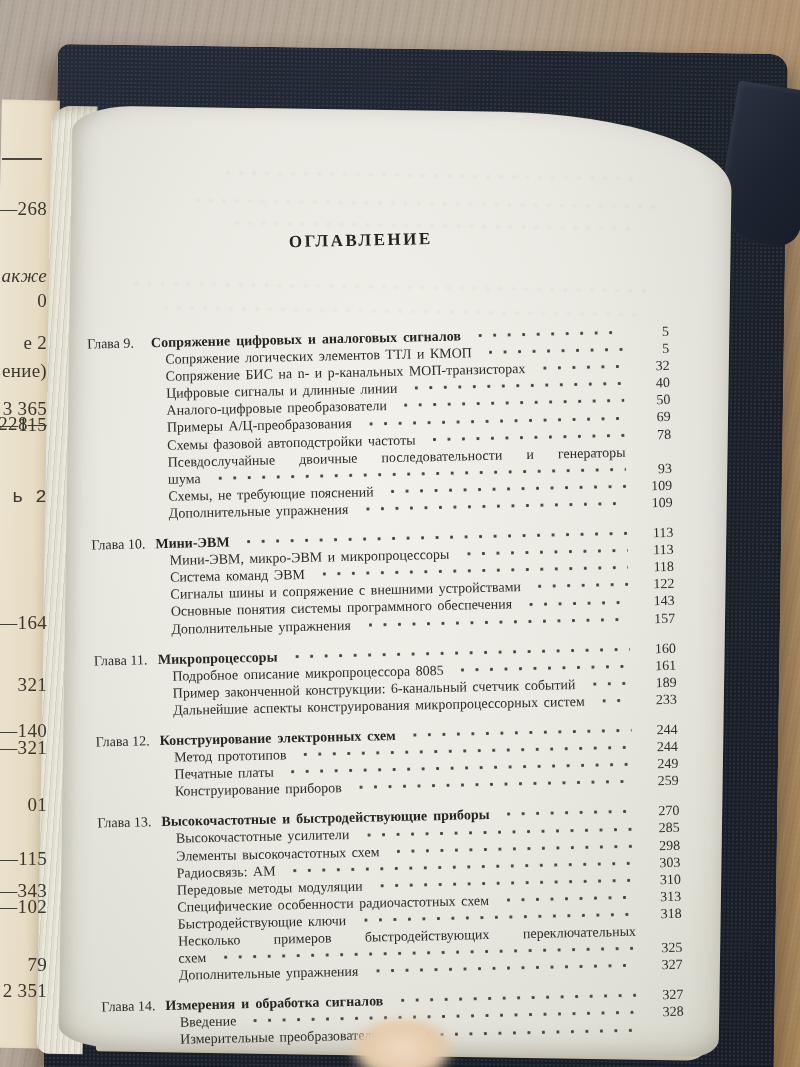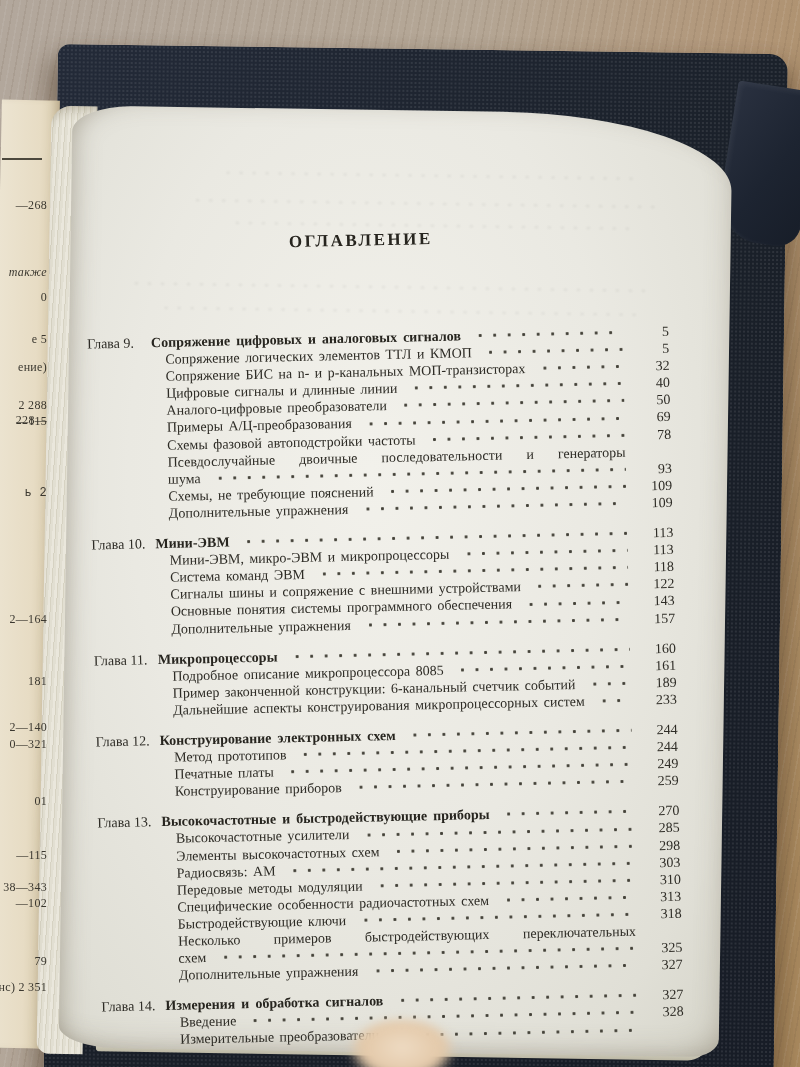--- a/index.html
+++ b/index.html
@@ -25,21 +25,21 @@
     transform:rotate(9deg);border-radius:4px 20px 24px 44px;
     background:linear-gradient(120deg,#2a3140 0%,#1d2431 55%,#171d28 100%);
     box-shadow:inset 2px 2px 6px rgba(255,255,255,.07);}
 
   
   .facing-page{position:absolute;left:-8px;top:100px;width:58px;height:948px;
     transform:rotate(1.2deg);
     background:linear-gradient(90deg,#ece4d1 0%,#e7dcc4 68%,#d8cbad 100%);
     box-shadow:inset -9px 0 10px -6px rgba(120,100,70,.35);}
   .frag-layer{position:absolute;left:0;top:0;width:50px;height:1067px;z-index:5;
-    font-size:12px;color:#3a372f;}
+    font-size:19px;color:#3a372f;}
   .frag{position:absolute;right:3px;white-space:nowrap;letter-spacing:.3px;}
   .frag.italic{font-style:italic;}
   .frag-rule{position:absolute;right:8px;top:158px;width:40px;height:2px;background:#4c483d;}
 
   
   .stack-edge{position:absolute;left:44px;top:106px;width:46px;height:948px;
     transform:rotate(.9deg);border-radius:20px 0 0 12px;
     background:repeating-linear-gradient(93deg,#eae7dc 0 2.5px,#d6d2c2 2.5px 3.5px,#e2dfd2 3.5px 6px);
     box-shadow:inset 0 10px 12px -7px rgba(120,110,85,.4);}
   .bottom-edges{position:absolute;left:96px;top:1032px;width:614px;height:24px;
@@ -89,28 +89,28 @@
 
   <div class="cover"></div>
   <div class="cover-fold"></div>
 
   <div class="facing-page"></div>
   <div class="frag-layer">
     <div class="frag-rule"></div>
   <span class="frag" style="top: 198px;">—268</span>
       <span class="frag italic" style="top: 221px; margin-top: 44px;">также</span>
       <span class="frag" style="top: 290px;">0</span>
-      <span class="frag" style="top: 332px;">е  5</span>
+      <span class="frag" style="top: 332px;">е  2</span>
       <span class="frag" style="top: 360px;">ение)</span>
-      <span class="frag" style="top: 398px;">2 288</span>
+      <span class="frag" style="top: 398px;">3 365</span>
       <span class="frag" style="top: 414px;">—115</span>
       <span class="frag" style="top: 413px;">228—</span>
       <span class="frag" style="top: 486px; font-family: Liberation Mono, monospace;">ь  2</span>
       <span class="frag" style="top: 612px;">2—164</span>
-      <span class="frag" style="top: 674px;">181</span>
+      <span class="frag" style="top: 674px;">321</span>
       <span class="frag" style="top: 720px;">2—140</span>
       <span class="frag" style="top: 737px;">0—321</span>
       <span class="frag" style="top: 794px;">01</span>
       <span class="frag" style="top: 848px;">—115</span>
       <span class="frag" style="top: 880px;">38—343</span>
       <span class="frag" style="top: 896px;">—102</span>
       <span class="frag" style="top: 954px;">79</span>
       <span class="frag" style="top: 980px;">нс) 2 351</span>
     </div>
 

